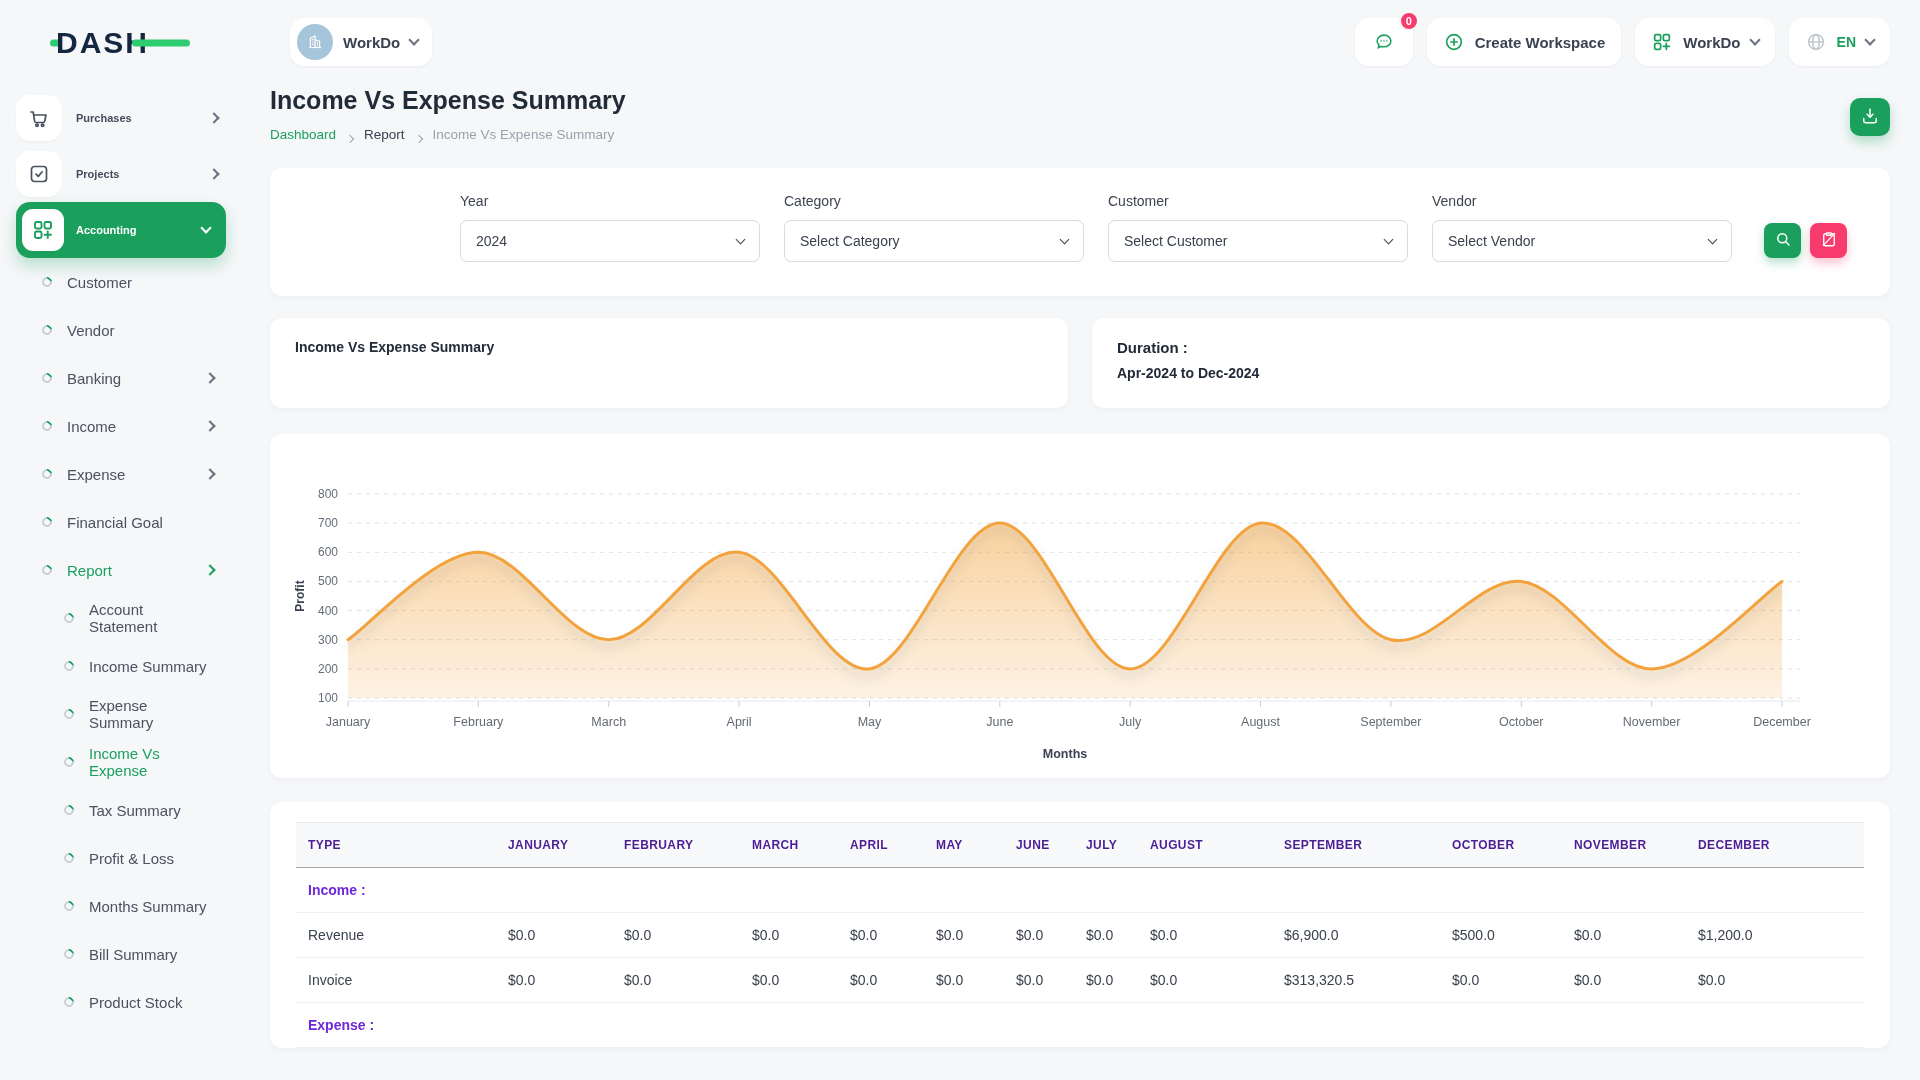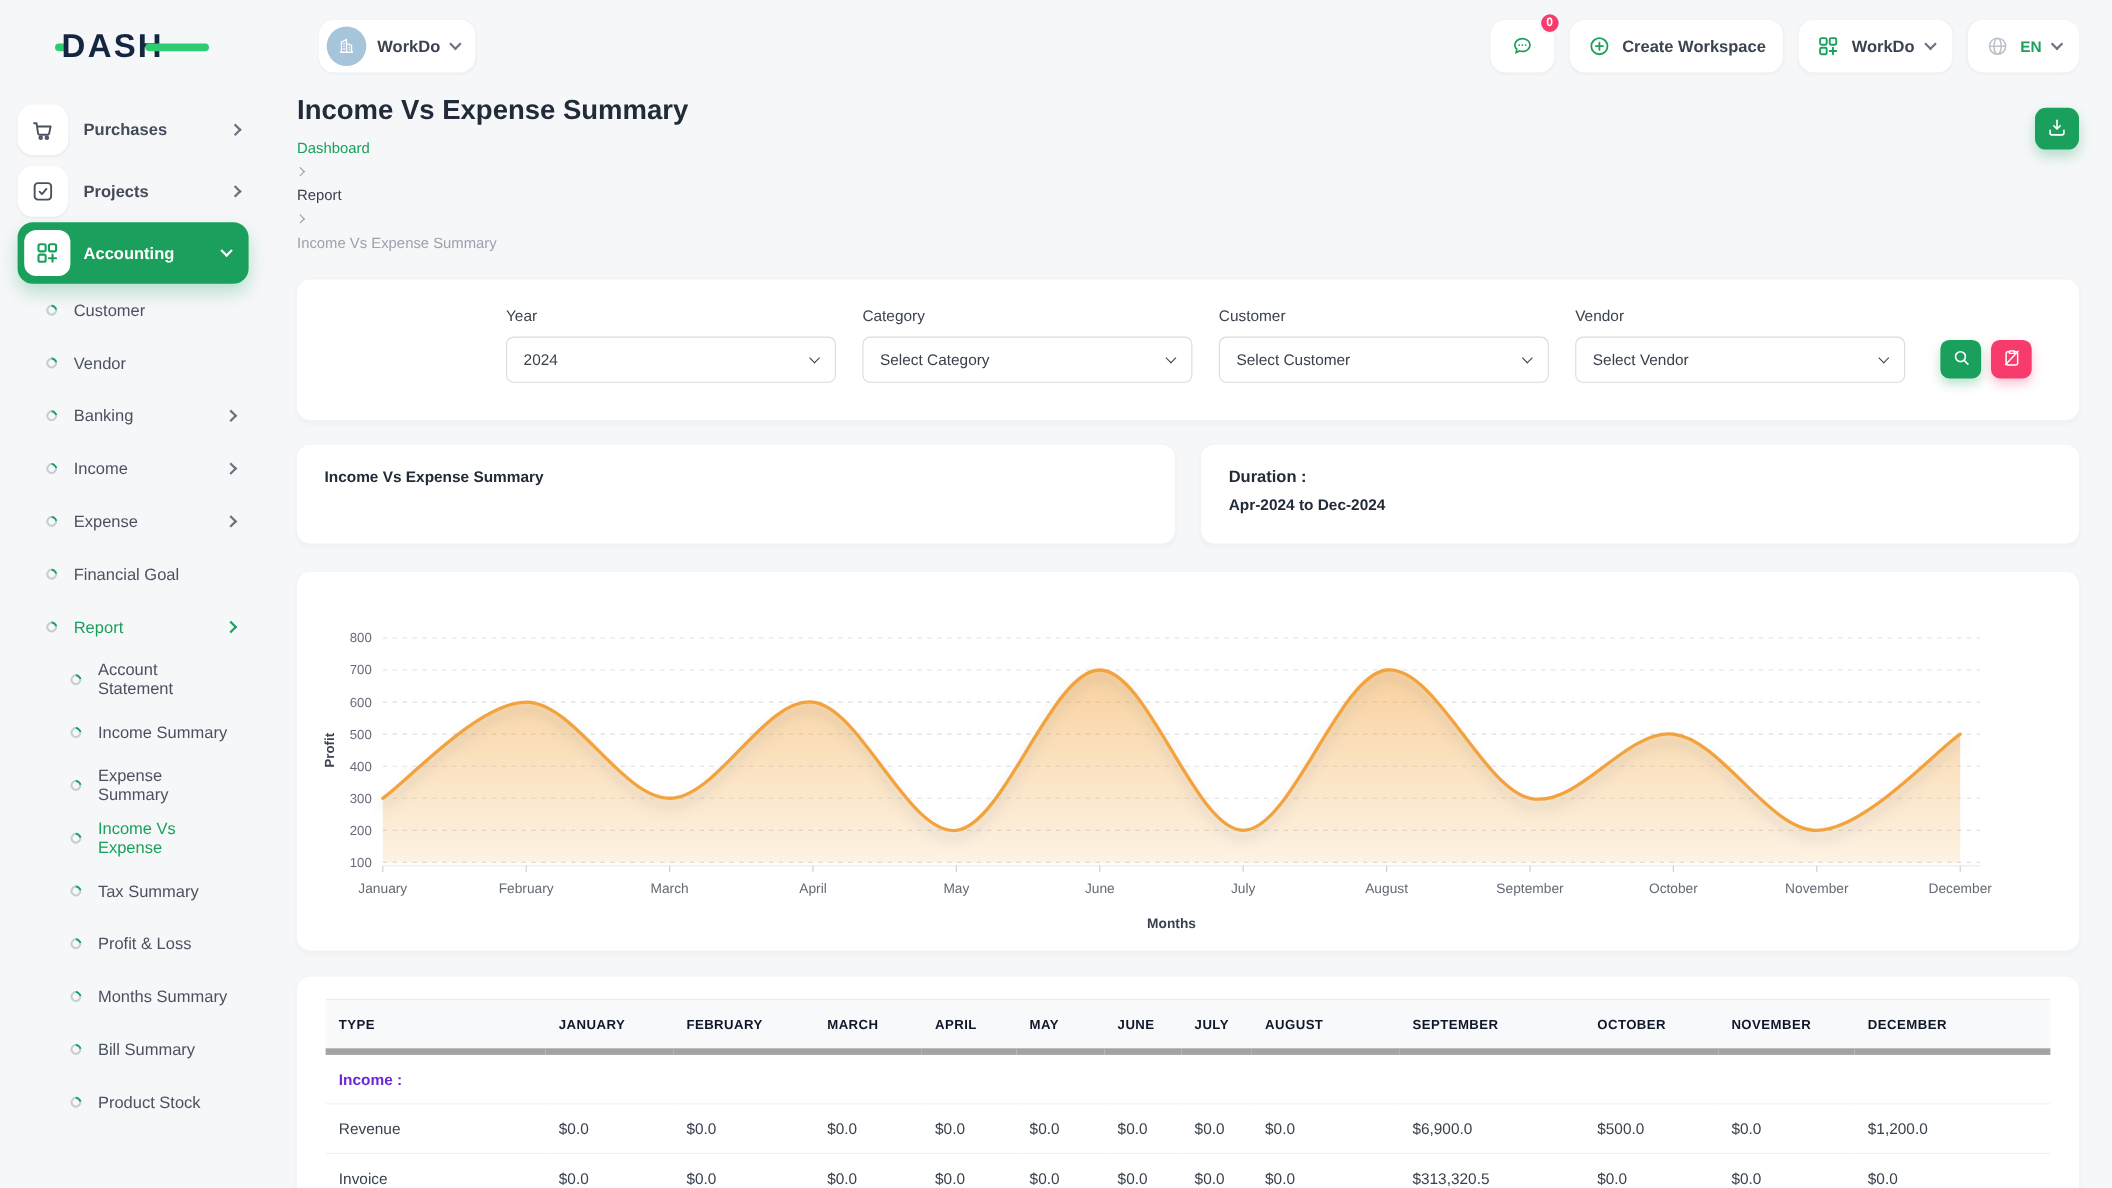--- a/index.html
+++ b/index.html
@@ -13,21 +13,21 @@
 
   
   .sidebar { width:240px; flex:none; padding:16px 0 0 16px; height:1080px; overflow:hidden; }
   .logo { height:46px; display:flex; align-items:center; margin:4px 0 24px 40px; position:relative; }
   .logo-text { font-size:30px; font-weight:800; letter-spacing:2px; color:#152740; position:relative; }
   .logo-dash { position:absolute; left:76px; top:50%; transform:translateY(-50%); width:58px; height:7px; border-radius:4px; background:#2ecc71; }
   .logo-tick { position:absolute; left:-6px; top:50%; transform:translateY(-50%); width:11px; height:7px; border-radius:4px; background:#2ecc71; }
   .nav-item { height:56px; display:flex; align-items:center; cursor:pointer; padding-right:22px; }
   .icon-box { width:46px; height:46px; border-radius:14px; background:#fff; display:flex; align-items:center; justify-content:center; margin-right:14px; box-shadow:0 1px 2px rgba(20,30,50,.05); flex:none; }
   .icon-box svg { width:24px; height:24px; }
-  .nav-label { font-size:15px; font-weight:600; color:#434b59; flex:1; }
+  .nav-label { font-size:11px; font-weight:600; color:#434b59; flex:1; }
   .chev { width:8px; height:8px; border-right:2px solid #6a7280; border-bottom:2px solid #6a7280; transform:rotate(-45deg); flex:none; }
   .chev.down { transform:rotate(45deg); margin-top:-4px; }
   .chev.white { border-color:#fff; }
   .chev.green { border-color:#1aa05c; }
   .nav-item.active { background:#1aa05c; border-radius:14px; margin-right:14px; padding:0 16px 0 6px; box-shadow:0 8px 16px rgba(26,160,92,.28); }
   .nav-item.active .icon-box { width:42px; height:42px; border-radius:11px; margin-right:12px; box-shadow:none; }
   .nav-item.active .nav-label { color:#fff; font-weight:700; }
   .sub-item { height:48px; display:flex; align-items:center; padding:0 26px 0 26px; cursor:pointer; }
   .sub-item .nav-label { font-size:15px; font-weight:500; color:#4a5260; }
   .sub-item.active .nav-label { color:#1aa05c; }
@@ -45,21 +45,21 @@
   .topbar-right { display:flex; gap:14px; align-items:center; }
   .chat-btn { width:58px; justify-content:center; position:relative; }
   .badge { position:absolute; top:-7px; right:-6px; background:#f73b6c; color:#fff; font-size:11px; font-weight:700; min-width:20px; height:20px; border-radius:10px; display:flex; align-items:center; justify-content:center; border:2px solid #f6f7f9; }
   .lang-label { font-size:14px; font-weight:700; color:#1aa05c; }
   .tb-icon svg { width:22px; height:22px; display:block; }
 
   
   main { padding:0 30px; flex:1; overflow:hidden; }
   .page-head { display:flex; justify-content:space-between; align-items:flex-start; margin-top:16px; }
   h1.page-title { margin:0 0 12px; font-size:25px; font-weight:700; color:#222b38; }
-  .breadcrumb { display:flex; align-items:flex-start; gap:11px; font-size:13.5px;flex-direction:column; }
+  .breadcrumb { display:flex; align-items:flex-end; gap:11px; font-size:13.5px; }
   .crumb-sep { width:6px; height:6px; border-right:1.6px solid #9aa2ac; border-bottom:1.6px solid #9aa2ac; transform:rotate(-45deg); }
   .crumb-link { color:#1aa05c; cursor:pointer; }
   .crumb-mid { color:#39414d; cursor:pointer; }
   .crumb-current { color:#9aa2ac; }
   .dl-btn { width:40px; height:38px; border-radius:10px; background:#1aa05c; border:none; display:flex; align-items:center; justify-content:center; box-shadow:0 6px 12px rgba(26,160,92,.3); cursor:pointer; margin-top:12px; }
   .dl-btn svg { width:20px; height:20px; }
 
   .card { background:#fff; border-radius:12px; box-shadow:0 2px 6px rgba(30,40,60,.045); }
 
   .filter-card { margin-top:26px; padding:25px 28px 34px 190px; display:flex; gap:24px; align-items:flex-end; }
@@ -76,21 +76,21 @@
   .info-row { display:flex; gap:24px; margin-top:22px; }
   .info-card { flex:1; padding:21px 25px; height:90px; }
   .info-title { font-size:15px; font-weight:700; color:#222b38; margin-bottom:9px; }
   .info-value { font-size:14px; font-weight:700; color:#222b38; }
 
   .chart-card { margin-top:26px; padding:22px 20px 14px; }
   #chart svg { display:block; font-family:"Liberation Sans", sans-serif; }
 
   .table-card { margin-top:24px; padding:20px 26px 0; }
   table { width:100%; border-collapse:collapse; }
-  thead th { background:#f8f9fb; border-top:1px solid #e7eaee; border-bottom:6px solid #a3a3a3; font-size:12px; letter-spacing:.4px; color:#0f172a; text-align:left; padding:15px 12px; font-weight:700; }
+  thead th { background:#f8f9fb; border-top:1px solid #e7eaee; border-bottom:1px solid #a3a3a3; font-size:12px; letter-spacing:.4px; color:#4c1d95; text-align:left; padding:15px 12px; font-weight:700; }
   tbody td { font-size:14px; color:#39414d; padding:14px 12px; border-bottom:1px solid #eef1f4; }
   td.group-td { font-weight:700; color:#6d28d9; }
 </style>
 </head>
 <body>
 
 <div class="app">
 
   <aside class="sidebar">
     <div class="logo">

